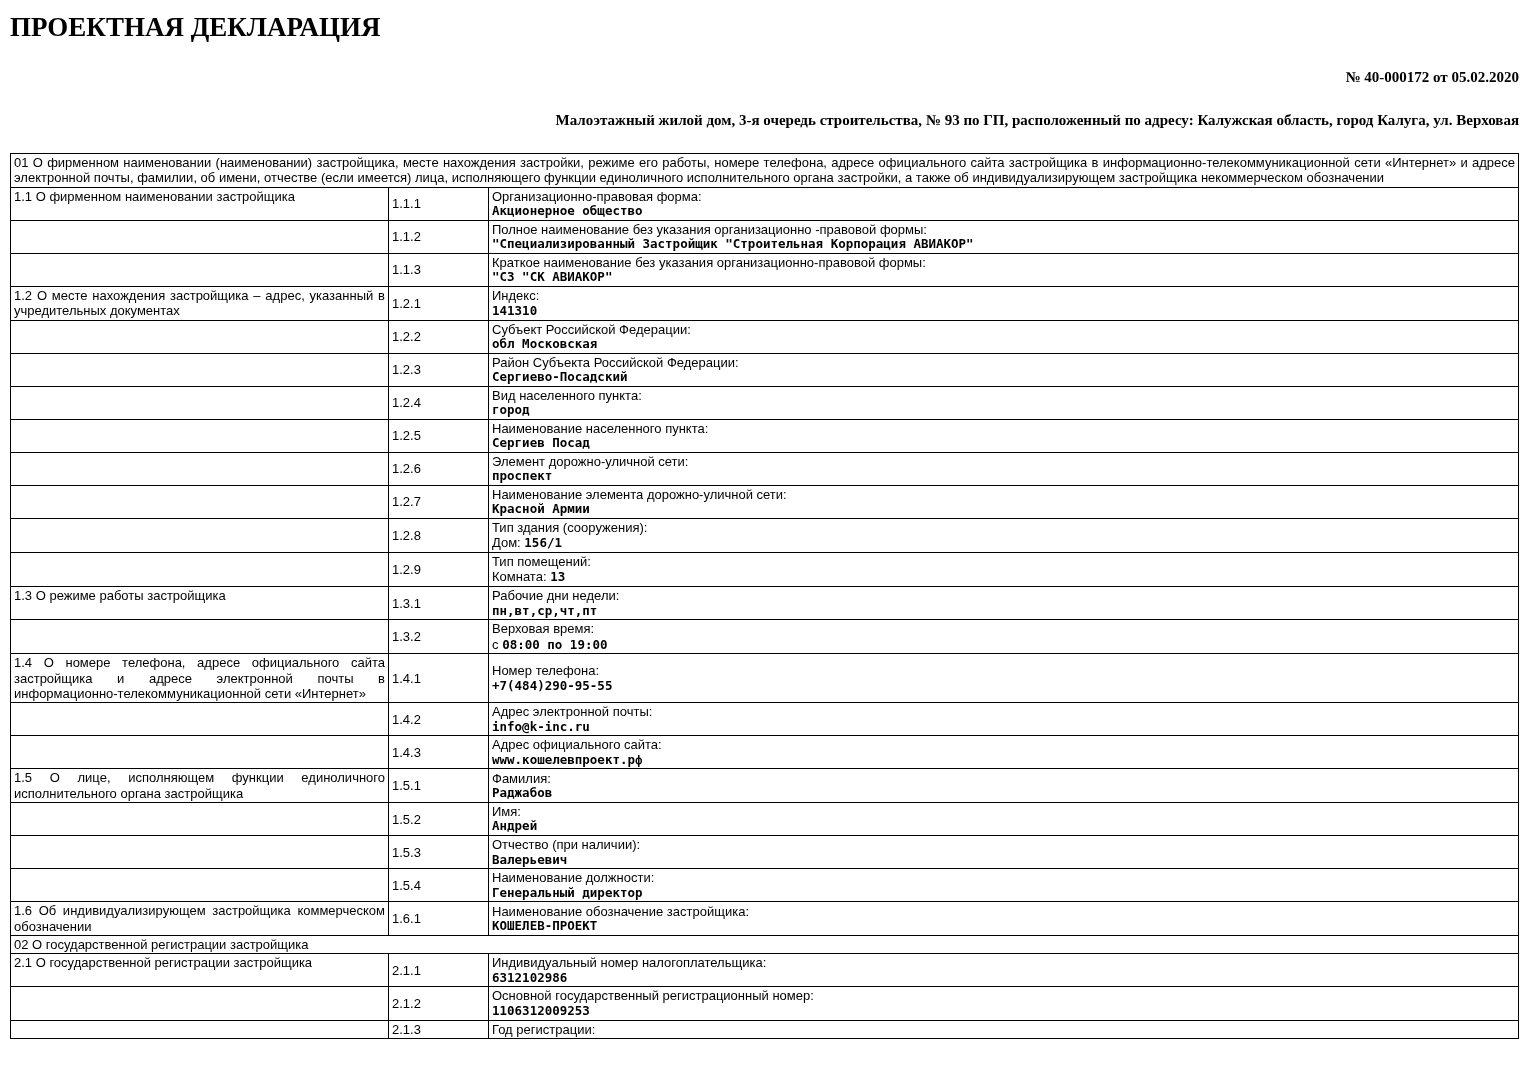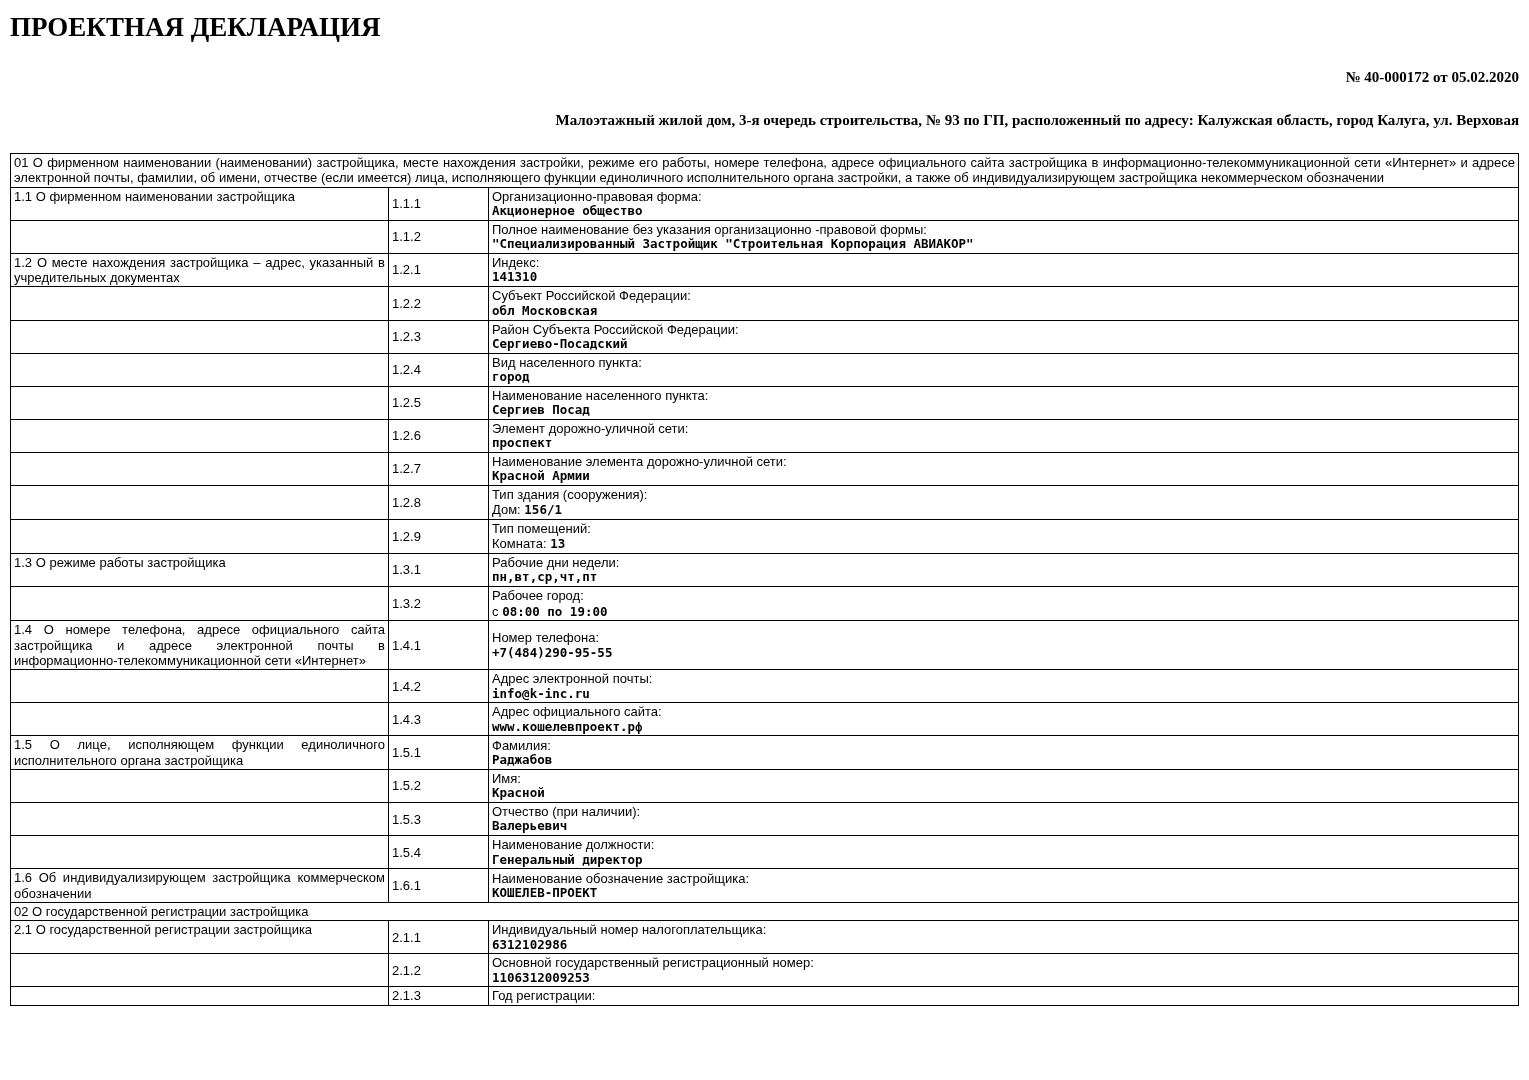--- a/index.html
+++ b/index.html
@@ -100,20 +100,28 @@
         </tr>
         <tr>
           <td class="c-label"></td>
           <td class="c-code">1.1.2</td>
           <td class="c-value">
             <div class="field-line">Полное наименование без указания организационно -правовой формы:</div>
             <div class="value-line">"Специализированный Застройщик "Строительная Корпорация АВИАКОР"</div>
           </td>
         </tr>
         <tr>
+          <td class="c-label"></td>
+          <td class="c-code">1.1.3</td>
+          <td class="c-value">
+            <div class="field-line">Краткое наименование без указания организационно-правовой формы:</div>
+            <div class="value-line">"СЗ "СК АВИАКОР"</div>
+          </td>
+        </tr>
+        <tr>
           <td class="c-label">1.2 О месте нахождения застройщика – адрес, указанный в учредительных документах</td>
           <td class="c-code">1.2.1</td>
           <td class="c-value">
             <div class="field-line">Индекс:</div>
             <div class="value-line">141310</div>
           </td>
         </tr>
         <tr>
           <td class="c-label"></td>
           <td class="c-code">1.2.2</td>
@@ -183,21 +191,21 @@
           <td class="c-code">1.3.1</td>
           <td class="c-value">
             <div class="field-line">Рабочие дни недели:</div>
             <div class="value-line">пн,вт,ср,чт,пт</div>
           </td>
         </tr>
         <tr>
           <td class="c-label"></td>
           <td class="c-code">1.3.2</td>
           <td class="c-value">
-            <div class="field-line">Рабочее город:</div>
+            <div class="field-line">Верховая время:</div>
             <div class="value-line"><span class="value-prefix">с </span><span>08:00 по 19:00</span></div>
           </td>
         </tr>
         <tr>
           <td class="c-label">1.4 О номере телефона, адресе официального сайта застройщика и адресе электронной почты в информационно-телекоммуникационной сети «Интернет»</td>
           <td class="c-code">1.4.1</td>
           <td class="c-value">
             <div class="field-line">Номер телефона:</div>
             <div class="value-line">+7(484)290-95-55</div>
           </td>
@@ -224,21 +232,21 @@
           <td class="c-value">
             <div class="field-line">Фамилия:</div>
             <div class="value-line">Раджабов</div>
           </td>
         </tr>
         <tr>
           <td class="c-label"></td>
           <td class="c-code">1.5.2</td>
           <td class="c-value">
             <div class="field-line">Имя:</div>
-            <div class="value-line">Красной</div>
+            <div class="value-line">Андрей</div>
           </td>
         </tr>
         <tr>
           <td class="c-label"></td>
           <td class="c-code">1.5.3</td>
           <td class="c-value">
             <div class="field-line">Отчество (при наличии):</div>
             <div class="value-line">Валерьевич</div>
           </td>
         </tr>

